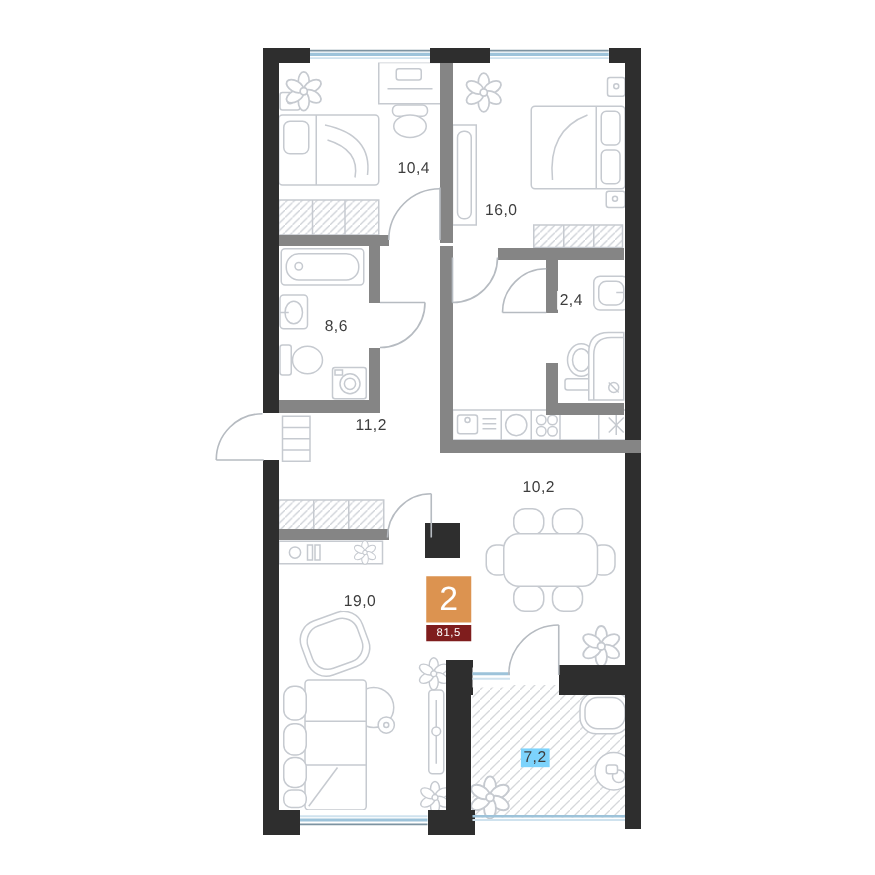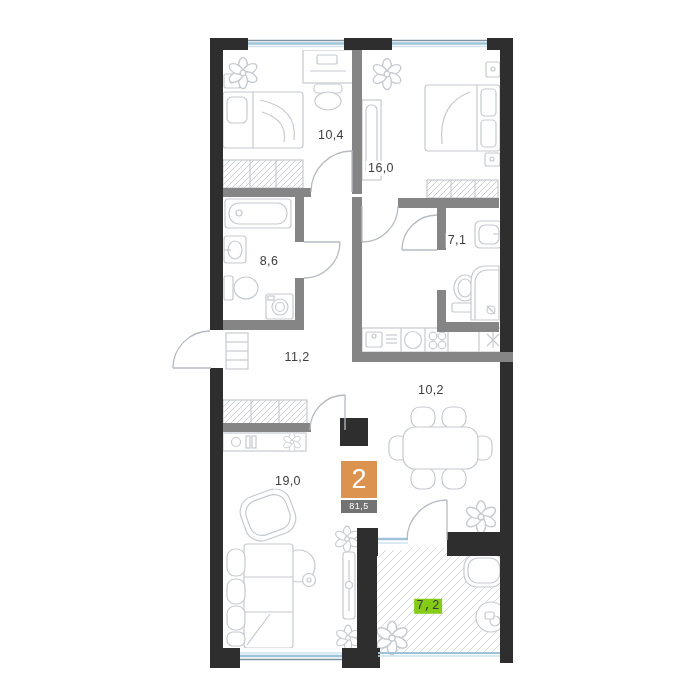--- a/index.html
+++ b/index.html
@@ -2,25 +2,25 @@
 <html><head>
 <meta charset="utf-8">
 <style>
   html,body{margin:0;padding:0;background:#ffffff;}
   #stage{position:relative;width:700px;height:700px;background:#ffffff;overflow:hidden;
          font-family:"Liberation Sans", sans-serif;}
   #plan-svg{position:absolute;left:0;top:0;}
   .room-label{position:absolute;transform:translate(-50%,-50%);font-size:12.5px;
               color:#3d3d3d;letter-spacing:.4px;line-height:1;background:#ffffff;
               padding:1px 2px;white-space:nowrap;}
-  .room-label.on-hatch{background:#84cc16;font-family:Liberation Mono, monospace;}
+  .room-label.on-hatch{background:#7dd3fc;}
   #badge{position:absolute;left:341px;top:461px;width:36px;text-align:center;}
   #badge-rooms{width:36px;height:37px;background:#dc9350;color:#ffffff;font-size:27px;
                line-height:37px;font-weight:400;}
-  #badge-total{margin-top:2px;width:36px;height:13px;background:#737373;color:#ffffff;
+  #badge-total{margin-top:2px;width:36px;height:13px;background:#7f1d1d;color:#ffffff;
                font-size:9px;line-height:13px;letter-spacing:.5px;}
 </style>
 </head>
 <body>
 
 <div id="stage">
 
 <svg id="plan-svg" width="700" height="700" viewBox="0 0 700 700">
   <defs>
     <pattern id="hatchB" width="8" height="8" patternUnits="userSpaceOnUse">
@@ -311,24 +311,24 @@
       <path d="M310,430 A35,35 0 0 1 345,395"></path>
     </g>
     <g>
       <line x1="447" y1="500" x2="447" y2="540"></line>
       <path d="M407,540 A40,40 0 0 1 447,500"></path>
     </g>
   </g>
 </svg>
 
 <div class="room-label" style="left:331px;top:135px">10,4</div>
-<div class="room-label" style="left:381px;top:168px">16,0</div>
-<div class="room-label" style="left:457px;top:240px">7,1</div>
+<div class="room-label" style="left:401px;top:168px">16,0</div>
+<div class="room-label" style="left:457px;top:240px">2,4</div>
 <div class="room-label" style="left:269px;top:261px">8,6</div>
-<div class="room-label" style="left:297px;top:357px">11,2</div>
+<div class="room-label" style="left:297px;top:340px">11,2</div>
 <div class="room-label" style="left:431px;top:390px">10,2</div>
 <div class="room-label" style="left:288px;top:481px">19,0</div>
 <div class="room-label on-hatch" style="left:428px;top:606px">7,2</div>
 
 <div id="badge">
   <div id="badge-rooms">2</div>
   <div id="badge-total">81,5</div>
 </div>
 
 </div>

